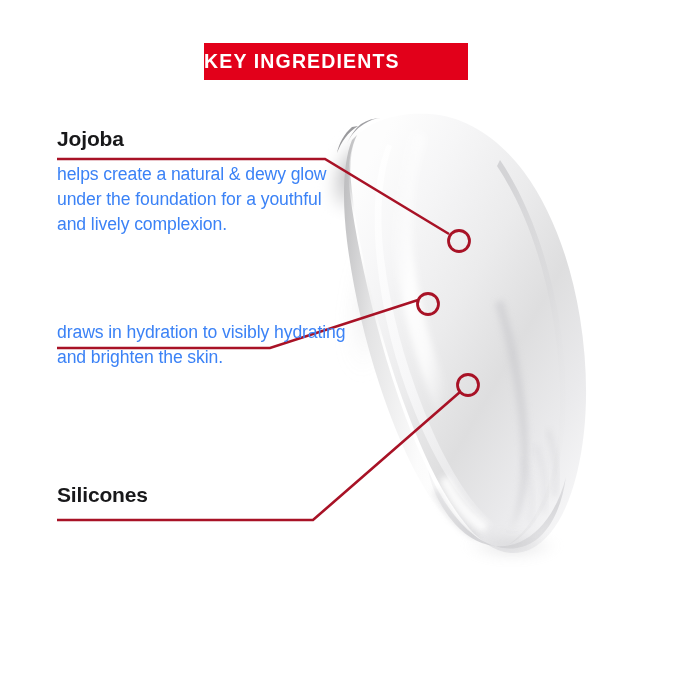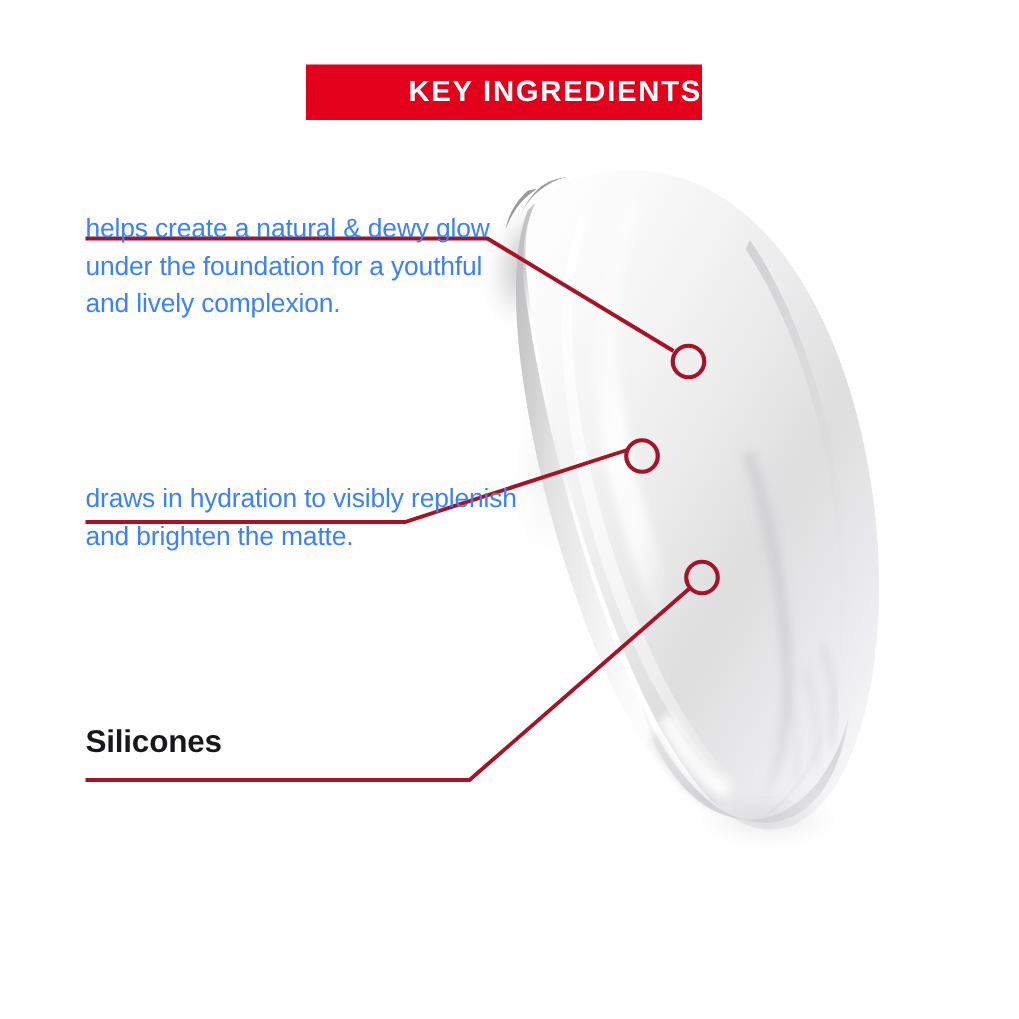--- a/index.html
+++ b/index.html
@@ -19,21 +19,21 @@
   
   #banner{
     position:absolute;
     left:204px;
     top:43px;
     width:264px;
     height:37px;
     background:var(--brand,#e2001a);
     display:flex;
     align-items:center;
-    justify-content:flex-end;
+    justify-content:flex-start;
   }
   #banner-text{
     color:#ffffff;
     font-size:19.5px;
     font-weight:bold;
     letter-spacing:1.15px;
     line-height:1;
     white-space:nowrap;
   }
 
@@ -237,27 +237,28 @@
       <circle cx="428" cy="304" r="10.5" fill-opacity="0"></circle>
       <circle cx="468" cy="385" r="10.5" fill-opacity="0"></circle>
     </g>
   </svg>
 
   <div id="banner" style="--brand:#e2001a;">
     <span id="banner-text">KEY INGREDIENTS</span>
   </div>
 
   <div class="ingredient" id="ing-jojoba">
+    <p class="ing-title">Jojoba</p>
     <div class="ing-spacer"></div>
     <p class="ing-desc">helps create a natural &amp; dewy glow under the foundation for a youthful and lively complexion.</p>
   </div>
 
   <div class="ingredient" id="ing-vitamin-e">
     <div class="ing-spacer"></div>
-    <p class="ing-desc">draws in hydration to visibly replenish and brighten the matte.</p>
+    <p class="ing-desc">draws in hydration to visibly hydrating and brighten the skin.</p>
   </div>
 
   <div class="ingredient" id="ing-silicones">
     <p class="ing-title">Silicones</p>
     <div class="ing-spacer"></div>
   </div>
 
 </div>
 
 </body></html>

